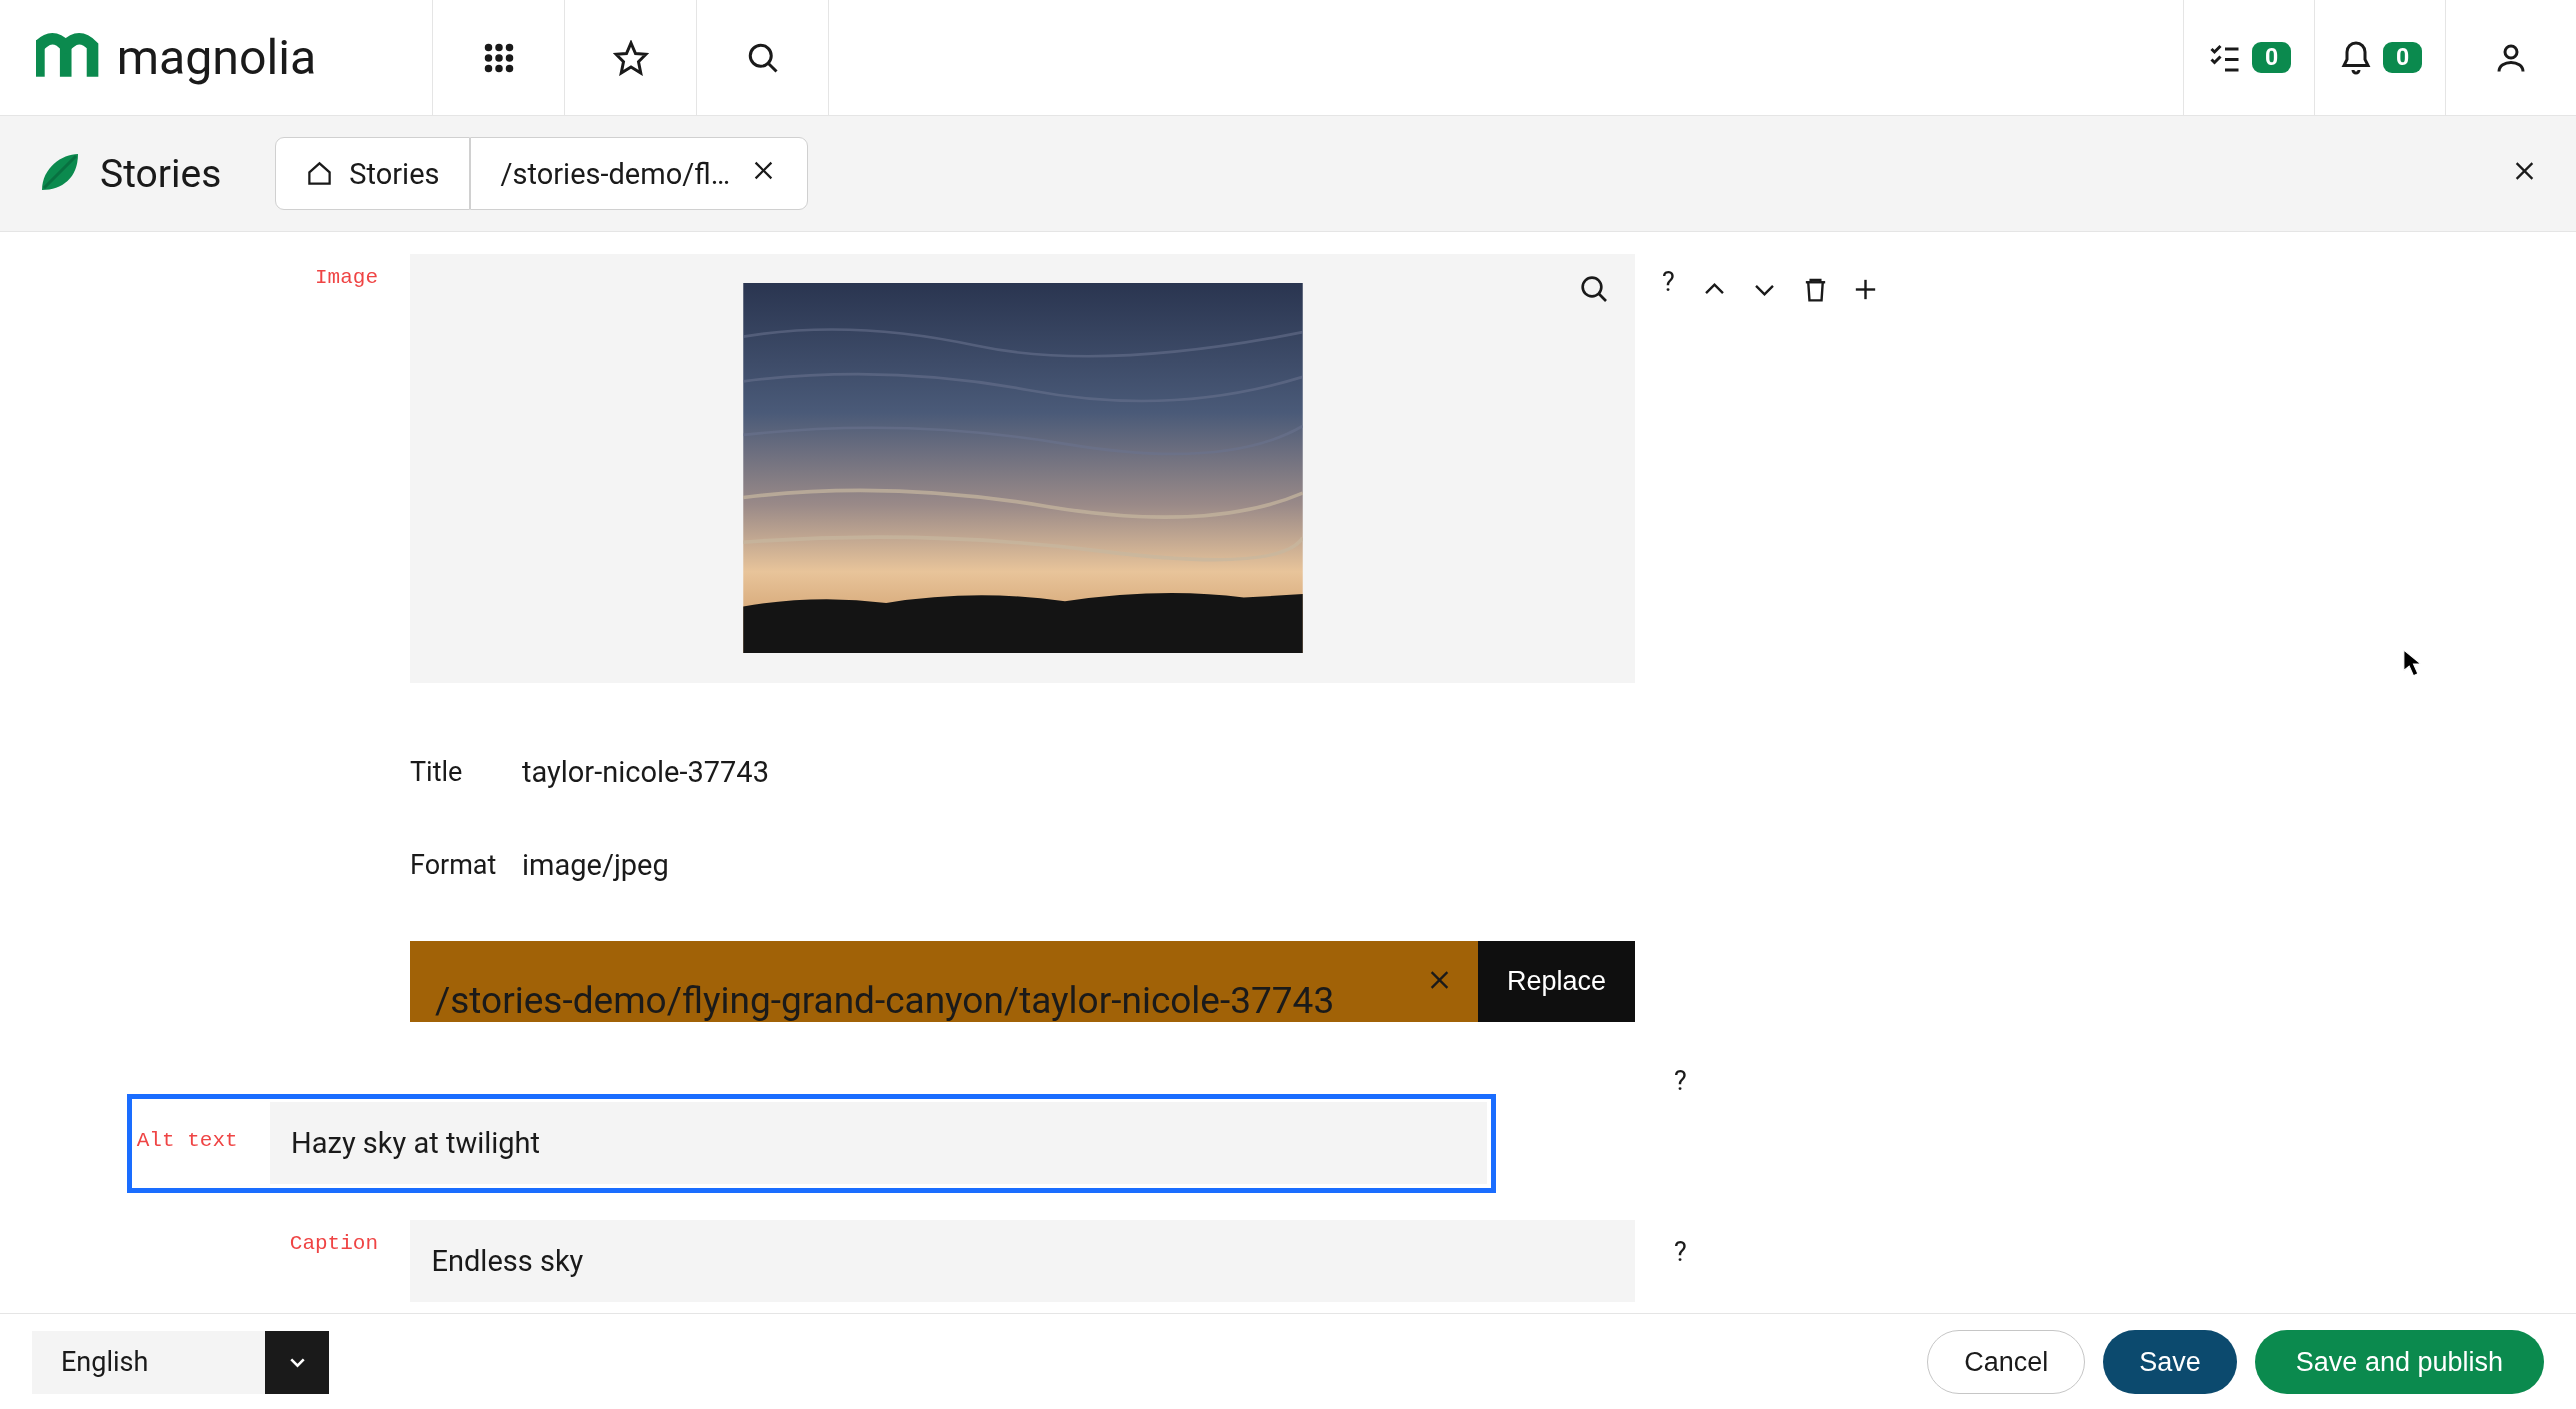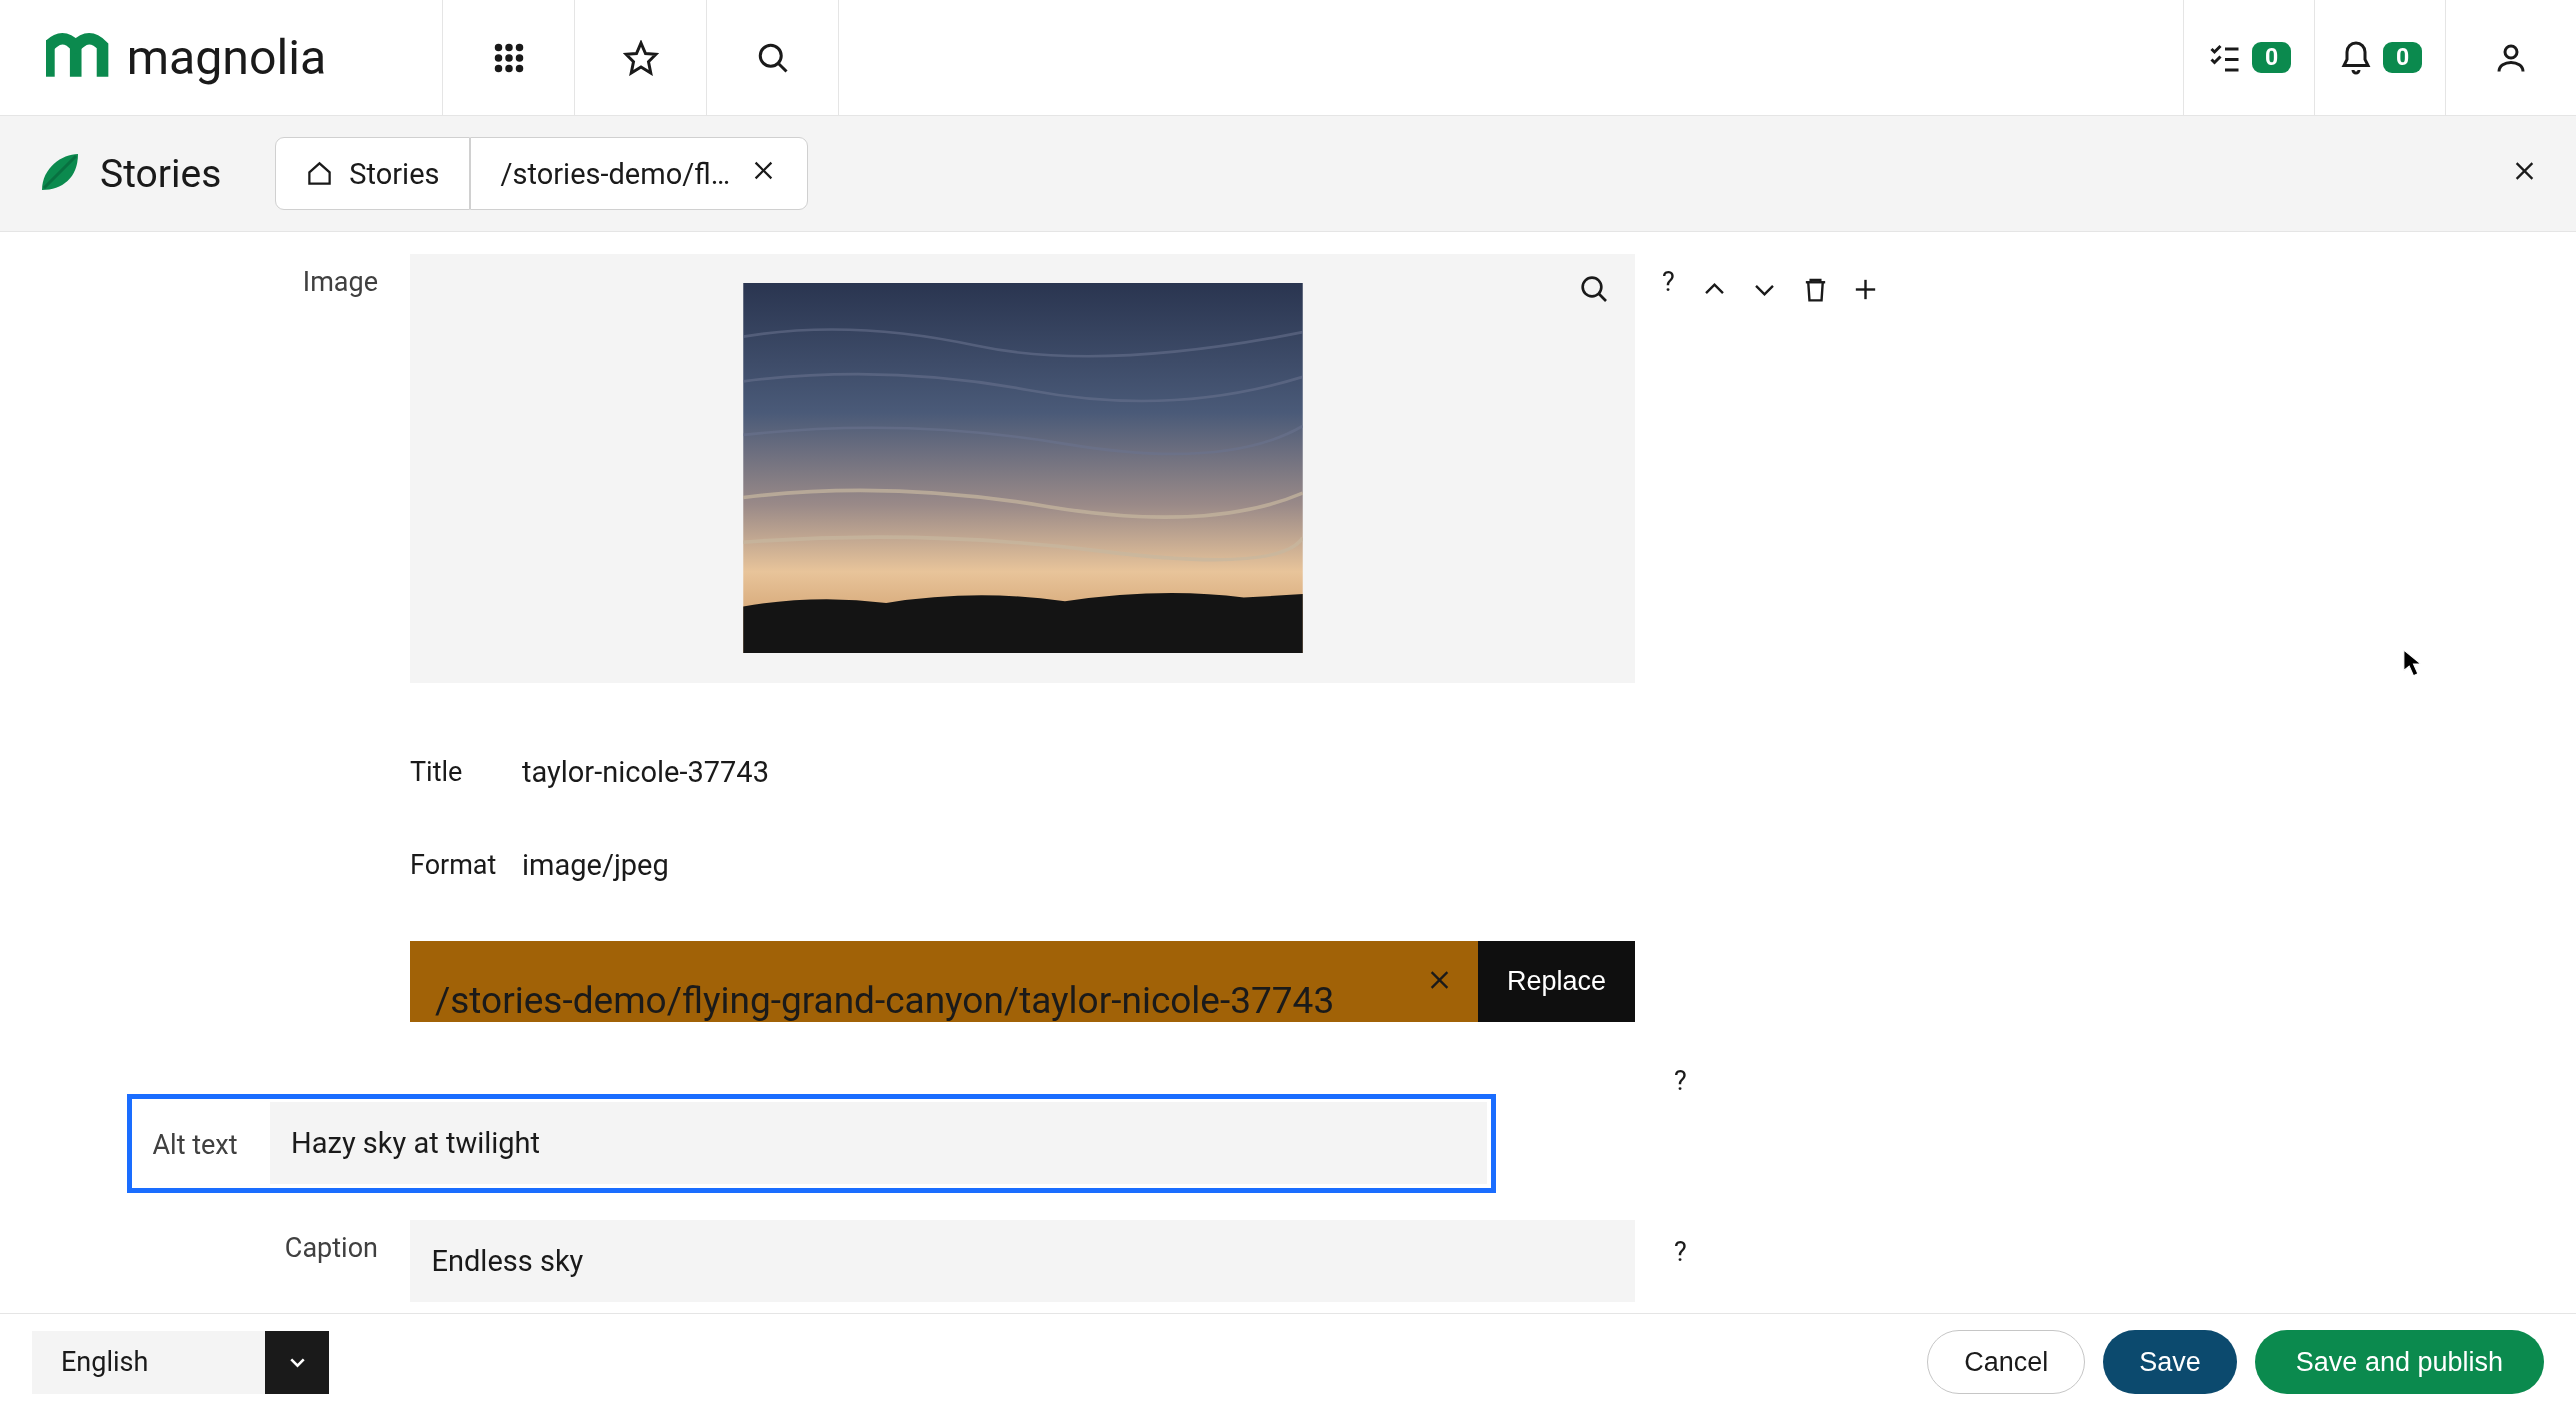--- a/index.html
+++ b/index.html
@@ -1,20 +1,20 @@
 <!DOCTYPE html>
 <html><head>
 <meta charset="utf-8">
 <style>
   *{box-sizing:border-box;margin:0;padding:0;}
   html,body{width:100%;height:100%;font-family:-apple-system,BlinkMacSystemFont,"Segoe UI",Roboto,Helvetica,Arial,sans-serif;font-size:25px;color:#1a1a1a;background:#fff;}
   body{display:flex;flex-direction:column;height:1410px;width:2576px;overflow:hidden;}
 
   
-  .topbar{height:116px;border-bottom:0.9px solid #e5e5e5;display:flex;align-items:stretch;background:#fff;padding-left:10px;}
+  .topbar{height:116px;border-bottom:0.9px solid #e5e5e5;display:flex;align-items:stretch;background:#fff;}
   .logo-cell{width:433px;display:flex;align-items:center;padding-left:36px;border-right:0.9px solid #e5e5e5;}
   .logo-cell svg{display:block;}
   .top-icon-cell{width:132px;border-right:0.9px solid #e5e5e5;display:flex;align-items:center;justify-content:center;}
   .top-icon-cell svg{width:36px;height:36px;stroke:#1a1a1a;}
   .top-fill{flex:1;}
   .top-right{display:flex;align-items:stretch;}
   .top-right .cell{width:131px;border-left:0.9px solid #e5e5e5;display:flex;align-items:center;justify-content:center;gap:9px;}
   .badge{background:#0b8a4e;color:#fff;font-weight:700;border-radius:9px;padding:1.8px 12.5px;font-size:23px;line-height:1.2;}
   .top-right svg{width:36px;height:36px;stroke:#1a1a1a;fill:none;}
 
@@ -27,21 +27,21 @@
   .tab.last{border-top-right-radius:9px;border-bottom-right-radius:9px;margin-left:-0.9px;}
   .tab svg{width:27px;height:27px;stroke:#1a1a1a;fill:none;}
   .tab .closex{font-size:30px;color:#1a1a1a;margin-left:3.6px;}
   .sub-close{position:absolute;right:38px;top:50%;transform:translateY(-50%);}
   .sub-close svg{width:27px;height:27px;stroke:#1a1a1a;}
 
   
   .main{flex:1;overflow:auto;padding-top:21.5px;}
   .content-wrap{width:1682px;margin-left:270px;position:relative;}
   .row{display:flex;align-items:flex-start;}
-  .field-label{width:140px;text-align:right;padding-right:32px;font-size:27px;color:#404040;padding-top:12.5px;flex-shrink:0;}
+  .field-label{width:140px;text-align:right;padding-right:32px;font-size:21px;color:#ef4444;padding-top:12.5px;flex-shrink:0;font-family:Liberation Mono, monospace;}
   .field-body{width:1225px;position:relative;}
   .side-actions{display:flex;align-items:center;gap:21.5px;padding-left:27px;padding-top:21.5px;}
   .side-actions .qmark{font-size:27px;color:#1a1a1a;margin-right:3.6px;position:relative;top:-10.7px;}
   .side-actions svg{width:29px;height:29px;stroke:#1a1a1a;fill:none;}
 
   .image-preview-zone{background:#f4f4f4;height:429px;position:relative;display:flex;align-items:center;justify-content:center;}
   .image-preview-zone .magnify{position:absolute;right:25px;top:19.7px;}
   .image-preview-zone .magnify svg{width:32px;height:32px;stroke:#1a1a1a;fill:none;}
   .preview-img{width:560px;height:370px;display:block;}
 

